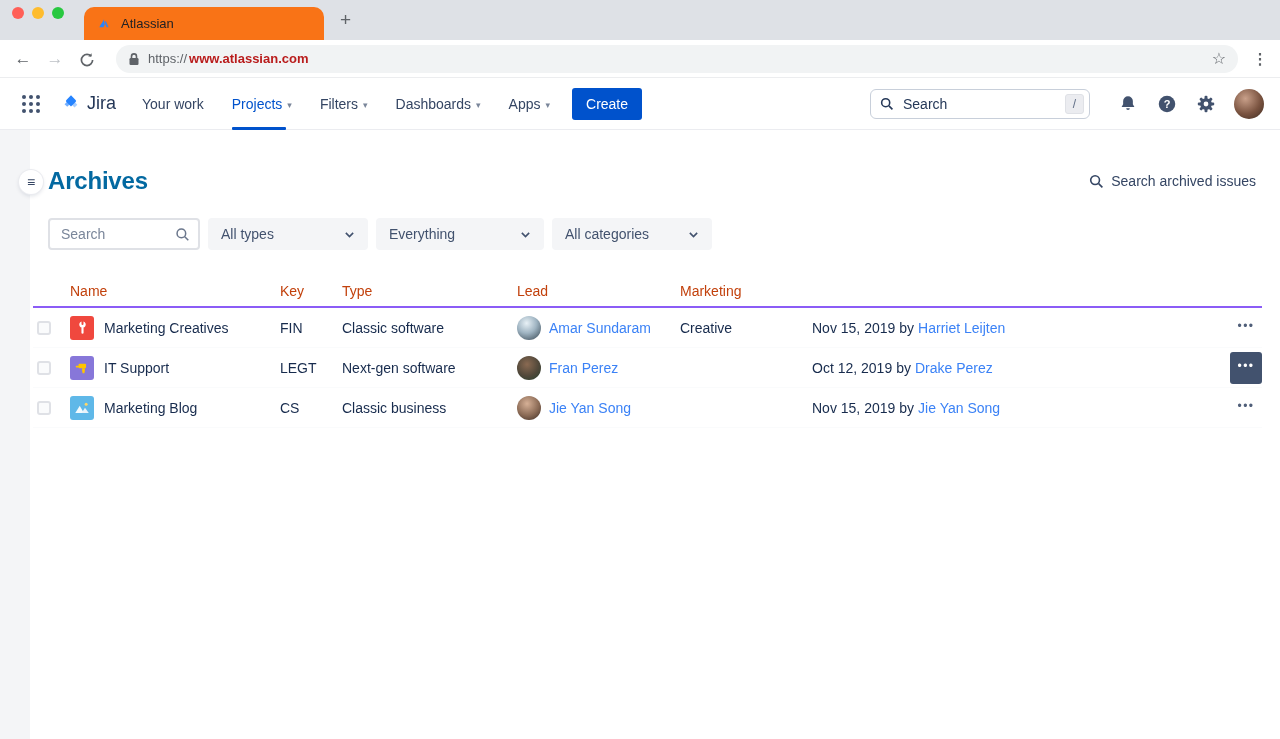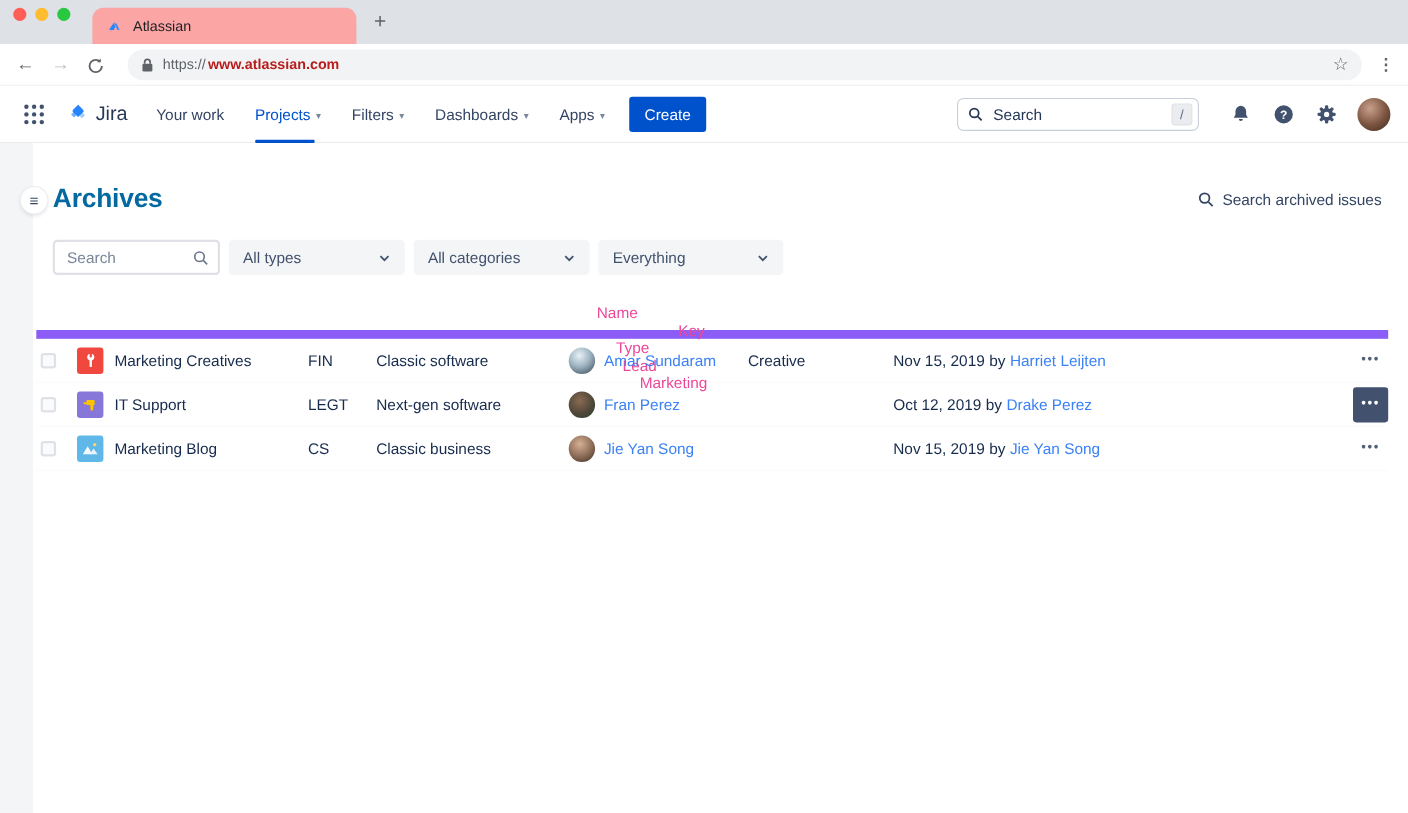--- a/index.html
+++ b/index.html
@@ -4,21 +4,21 @@
 <style>
   * { box-sizing: border-box; }
   html,body { width:1280px; height:739px; margin:0; overflow:hidden;
     font-family:"Liberation Sans", sans-serif; background:#fff; }
 
   
   .tabbar { height:40px; background:#DEE1E6; display:flex; align-items:flex-end; }
   .lights { display:flex; gap:8px; margin:0 20px 14px 12px; align-self:center; }
   .light { width:12px; height:12px; border-radius:50%; }
   .light.red{background:#FF5F57}.light.yellow{background:#FEBC2E}.light.green{background:#28C840}
-  .tab { width:240px; height:33px; background:#fca5a5; border-radius:10px 10px 0 0;
+  .tab { width:240px; height:33px; background:#f97316; border-radius:10px 10px 0 0;
     display:flex; align-items:center; padding:0 12px; gap:9px; }
   .tab-title { font-size:13px; color:#202124; }
   .newtab { margin-left:16px; align-self:center; font-size:19px; color:#5F6368; line-height:1; padding-bottom:2px; }
 
   
   .urlrow { height:38px; background:#fff; display:flex; align-items:center; border-bottom:1px solid #ECEDEF; }
   .navbtn { width:30px; text-align:center; font-size:17px; color:#5F6368; }
   .navbtn.disabled { color:#BDC1C6; }
   .urlrow .navset { display:flex; margin-left:8px; align-items:center; gap:2px; }
   .urlpill { flex:1; height:28px; margin:0 10px 0 14px; background:#F1F3F4; border-radius:14px;
@@ -68,21 +68,21 @@
   .f-search { width:152px; height:32px; border:2px solid #DFE1E6; border-radius:4px;
     display:flex; align-items:center; padding:0 8px 0 9px; background:#fff; }
   .f-search input { border:none; outline:none; flex:1; font-size:14px; font-family:inherit; min-width:0; }
   .f-search input::placeholder { color:#7A869A; opacity:1; }
   .dropdown { width:160px; height:32px; background:#F4F5F7; border-radius:4px;
     display:flex; align-items:center; justify-content:space-between; padding:0 12px 0 13px;
     font-size:14px; color:#42526E; }
 
   .table { margin:26px -6px 0 -15px; }
   .trow { display:flex; align-items:center; }
-  .thead { height:32px; border-bottom:8px solid #8b5cf6; color:#ec4899; font-size:14px; font-weight:500;flex-direction:column; }
+  .thead { height:32px; border-bottom:2px solid #8b5cf6; color:#c2410c; font-size:14px; font-weight:500; }
   .tbody-row { height:40px; border-bottom:1px solid #FAFBFC; font-size:14px; color:#172B4D; }
   .col-check { width:37px; padding-left:4px; display:flex; }
   .checkbox { width:14px; height:14px; border:2px solid #DFE1E6; border-radius:3px; background:#FAFBFC; }
   .col-name { width:210px; display:flex; align-items:center; gap:10px; }
   .col-key  { width:62px; }
   .col-type { width:175px; }
   .col-lead { width:163px; display:flex; align-items:center; gap:8px; }
   .col-cat  { width:132px; }
   .col-arch { flex:1; display:flex; align-items:center; }
   .col-more { width:44px; display:flex; justify-content:flex-end; }
@@ -258,30 +258,30 @@
         </span>
       </div>
       <div class="dropdown">
         <span>All types</span>
         <span>
             <svg width="13" height="13" viewBox="0 0 16 16">
               <path d="m3.5 6 4.5 4.5L12.5 6" fill="none" stroke="#42526E" stroke-width="2"></path>
             </svg>
           </span>
       </div>
+      <div class="dropdown" style="width:168px">
+        <span>Everything</span>
+        <span>
+            <svg width="13" height="13" viewBox="0 0 16 16">
+              <path d="m3.5 6 4.5 4.5L12.5 6" fill="none" stroke="#42526E" stroke-width="2"></path>
+            </svg>
+          </span>
+      </div>
       <div class="dropdown">
         <span>All categories</span>
-        <span>
-            <svg width="13" height="13" viewBox="0 0 16 16">
-              <path d="m3.5 6 4.5 4.5L12.5 6" fill="none" stroke="#42526E" stroke-width="2"></path>
-            </svg>
-          </span>
-      </div>
-      <div class="dropdown" style="width:168px">
-        <span>Everything</span>
         <span>
             <svg width="13" height="13" viewBox="0 0 16 16">
               <path d="m3.5 6 4.5 4.5L12.5 6" fill="none" stroke="#42526E" stroke-width="2"></path>
             </svg>
           </span>
       </div>
     </div>
 
     <div class="table">
       <div class="trow thead">

